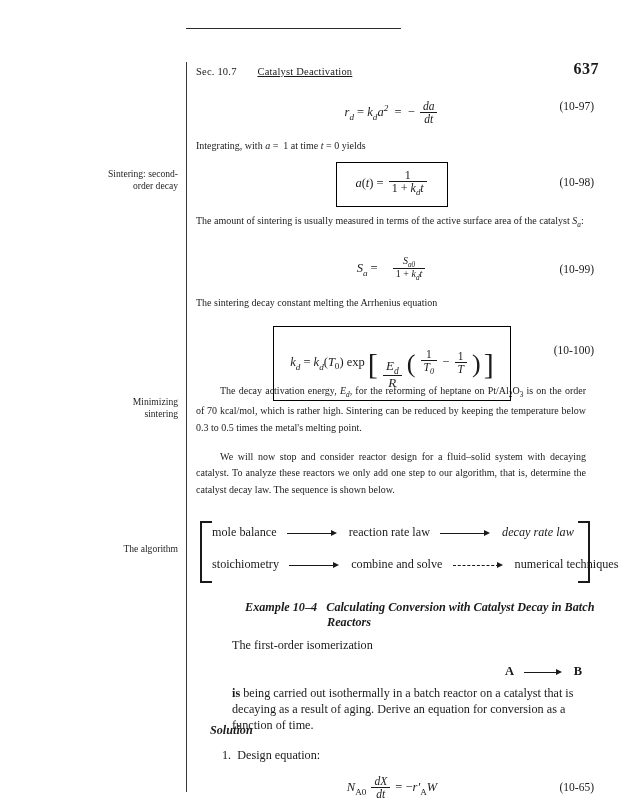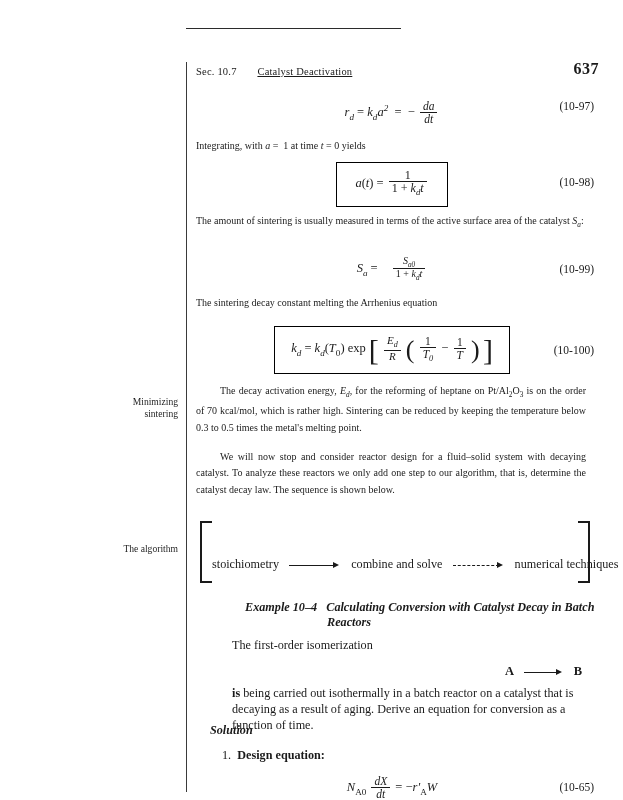--- a/index.html
+++ b/index.html
@@ -181,21 +181,21 @@
     left: 210px;
     font-size: 12.2px;
     font-weight: bold;
     font-style: italic;
   }
   .step {
     position: absolute;
     left: 222px;
     font-size: 12.2px;
   }
-  .step b { font-weight: bold; }
+  .step b { font-weight: normal; }
 
   .ab-line {
     position: absolute;
     left: 210px;
     width: 372px;
     text-align: right;
     font-size: 12.5px;
     font-weight: bold;
   }
 
@@ -250,20 +250,23 @@
       <span class="it">r</span><sub class="it">d</sub> = <span class="it">k<sub>d</sub>a</span><sup class="it">2</sup> &nbsp;=&nbsp; −
       <span class="frac"><span class="num it">da</span><span class="den it">dt</span></span>
     </span>
     <span class="eq-num">(10-97)</span>
   </div>
 
   <p class="para" style="left:196px; top:138px;">
     Integrating, with <span class="it">a</span> =&nbsp; 1 at time <span class="it">t</span> = 0 yields
   </p>
 
+  <div class="margin-note" style="top:168px;">
+    Sintering: second-<br>order decay
+  </div>
 
   <div class="eq-line" style="left:196px; top:162px;">
     <span class="boxed">
       <span class="it">a</span>(<span class="it">t</span>) =
       <span class="frac" style="font-size:12px;"><span class="num">1</span><span class="den">1 + <span class="it">k<sub>d</sub>t</span></span></span>
     </span>
     <span class="eq-num" style="top:14px;">(10-98)</span>
   </div>
 
   <p class="para" style="left:196px; top:213px;">
@@ -278,21 +281,21 @@
     </span>
     <span class="eq-num" style="top:7px;">(10-99)</span>
   </div>
 
   <p class="para" style="left:196px; top:295px;">The sintering decay constant melting the Arrhenius equation</p>
 
   <div class="eq-line" style="left:196px; top:326px;">
     <span class="boxed" style="padding:8px 16px 9px 16px;">
       <span class="it">k<sub>d</sub></span> = <span class="it">k<sub>d</sub></span>(<span class="it">T</span><sub>0</sub>) exp
       <span class="brk">[</span>
-      <span class="frac" style="font-size:11px;"><span class="num it">E<sub>d</sub></span><span class="den it">R</span></span>
+      <span class="frac" style="font-size:13px;margin-top:24px;"><span class="num it">E<sub>d</sub></span><span class="den it">R</span></span>
       <span class="big-paren">(</span>
       <span class="frac" style="font-size:11.5px;"><span class="num">1</span><span class="den it">T<sub>0</sub></span></span>
       −
       <span class="frac" style="font-size:11.5px;"><span class="num">1</span><span class="den it">T</span></span>
       <span class="big-paren">)</span>
       <span class="brk">]</span>
     </span>
     <span class="eq-num" style="top:18px;">(10-100)</span>
   </div>
 
@@ -308,20 +311,27 @@
   </p>
 
   <p class="para indent" style="left:196px; top:449px;">We will now stop and consider reactor design for a fluid–solid system with decaying catalyst. To analyze these reactors we only add one step to our algorithm, that is, determine the catalyst decay law. The sequence is shown below.</p>
 
   <div class="margin-note" style="top:543px;">The algorithm</div>
 
   <div class="algo">
     <div class="bracket-l"></div>
     <div class="bracket-r"></div>
 
+    <div class="rowtext" style="left:4px; top:4px;">
+      <span>mole balance</span>
+      <span class="arrow"></span>
+      <span>reaction rate law</span>
+      <span class="arrow"></span>
+      <span class="ital">decay rate law</span>
+    </div>
 
     <div class="rowtext" style="left:4px; top:36px;">
       <span>stoichiometry</span>
       <span class="arrow"></span>
       <span>combine and solve</span>
       <span class="arrow dashed"></span>
       <span>numerical techniques</span>
     </div>
   </div>
 

